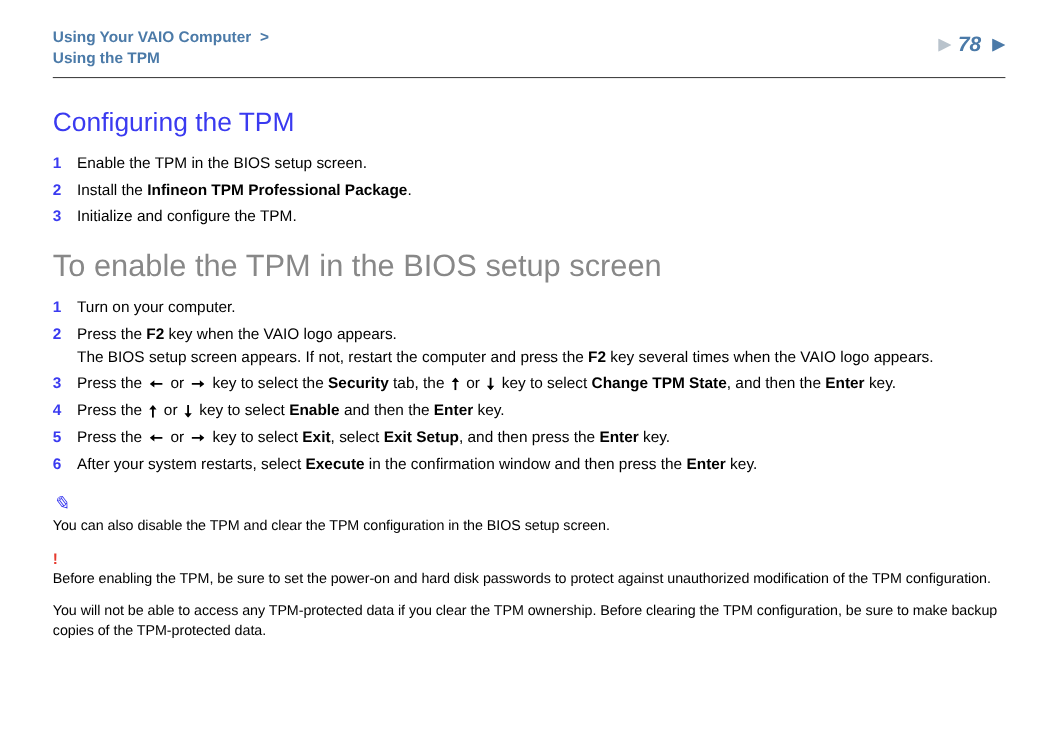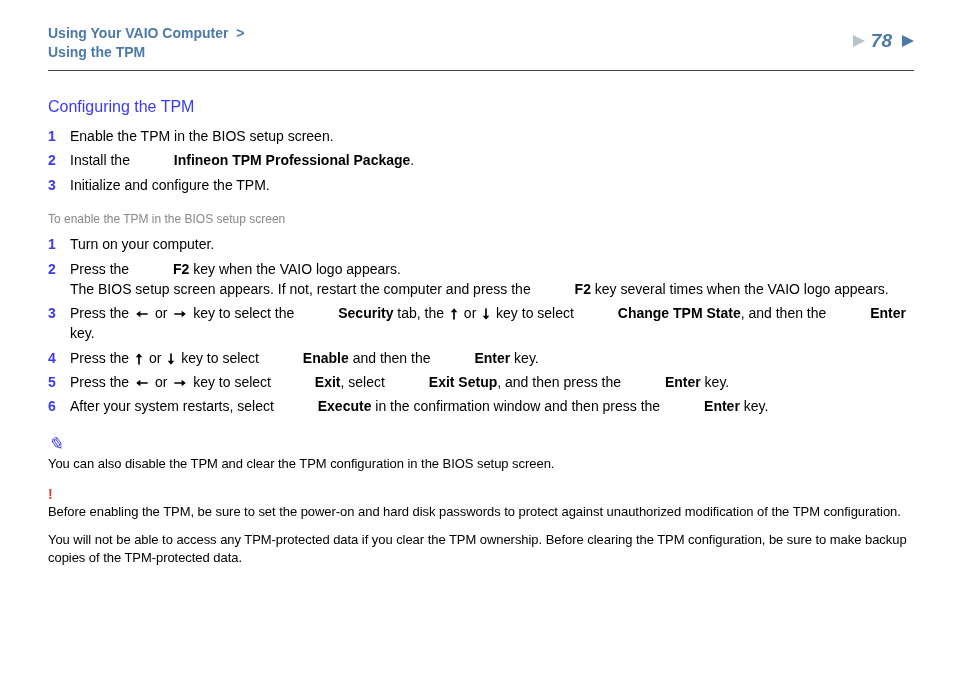--- a/index.html
+++ b/index.html
@@ -53,27 +53,27 @@
   .nav-arrow.right { color: #4b7aa8; }
   .nav-arrow svg { width: 16px; height: 12px; display: block; }
 
   .content {
     font-size: 14px;
     line-height: 1.45;
   }
   h1.section-title {
     color: #3a3af0;
     font-weight: normal;
-    font-size: 16px;
+    font-size: 24px;
     margin: 0 0 8px 0;
   }
   h2.subsection {
     color: #888888;
     font-weight: normal;
-    font-size: 12px;
+    font-size: 28px;
     margin: 16px 0 6px 0;
   }
   .intro {
     margin: 0 0 8px 0;
   }
   ol.steps {
     list-style: none;
     padding: 0;
     margin: 0 0 8px 0;
   }
@@ -82,21 +82,21 @@
     align-items: flex-start;
     margin: 4px 0;
   }
   ol.steps li .num {
     color: #3a3af0;
     font-weight: bold;
     width: 22px;
     flex: 0 0 22px;
   }
   ol.steps li .txt { flex: 1; }
-  .txt .b { font-weight: bold; margin-left: 40px; }
+  .txt .b { font-weight: bold; }
   .inline-arrow {
     display: inline-flex;
     vertical-align: middle;
     margin: 0 1px;
   }
   .inline-arrow svg { width: 14px; height: 12px; display: block; }
 
   .notes {
     margin-top: 18px;
     font-family: Helvetica, Arial, sans-serif;

